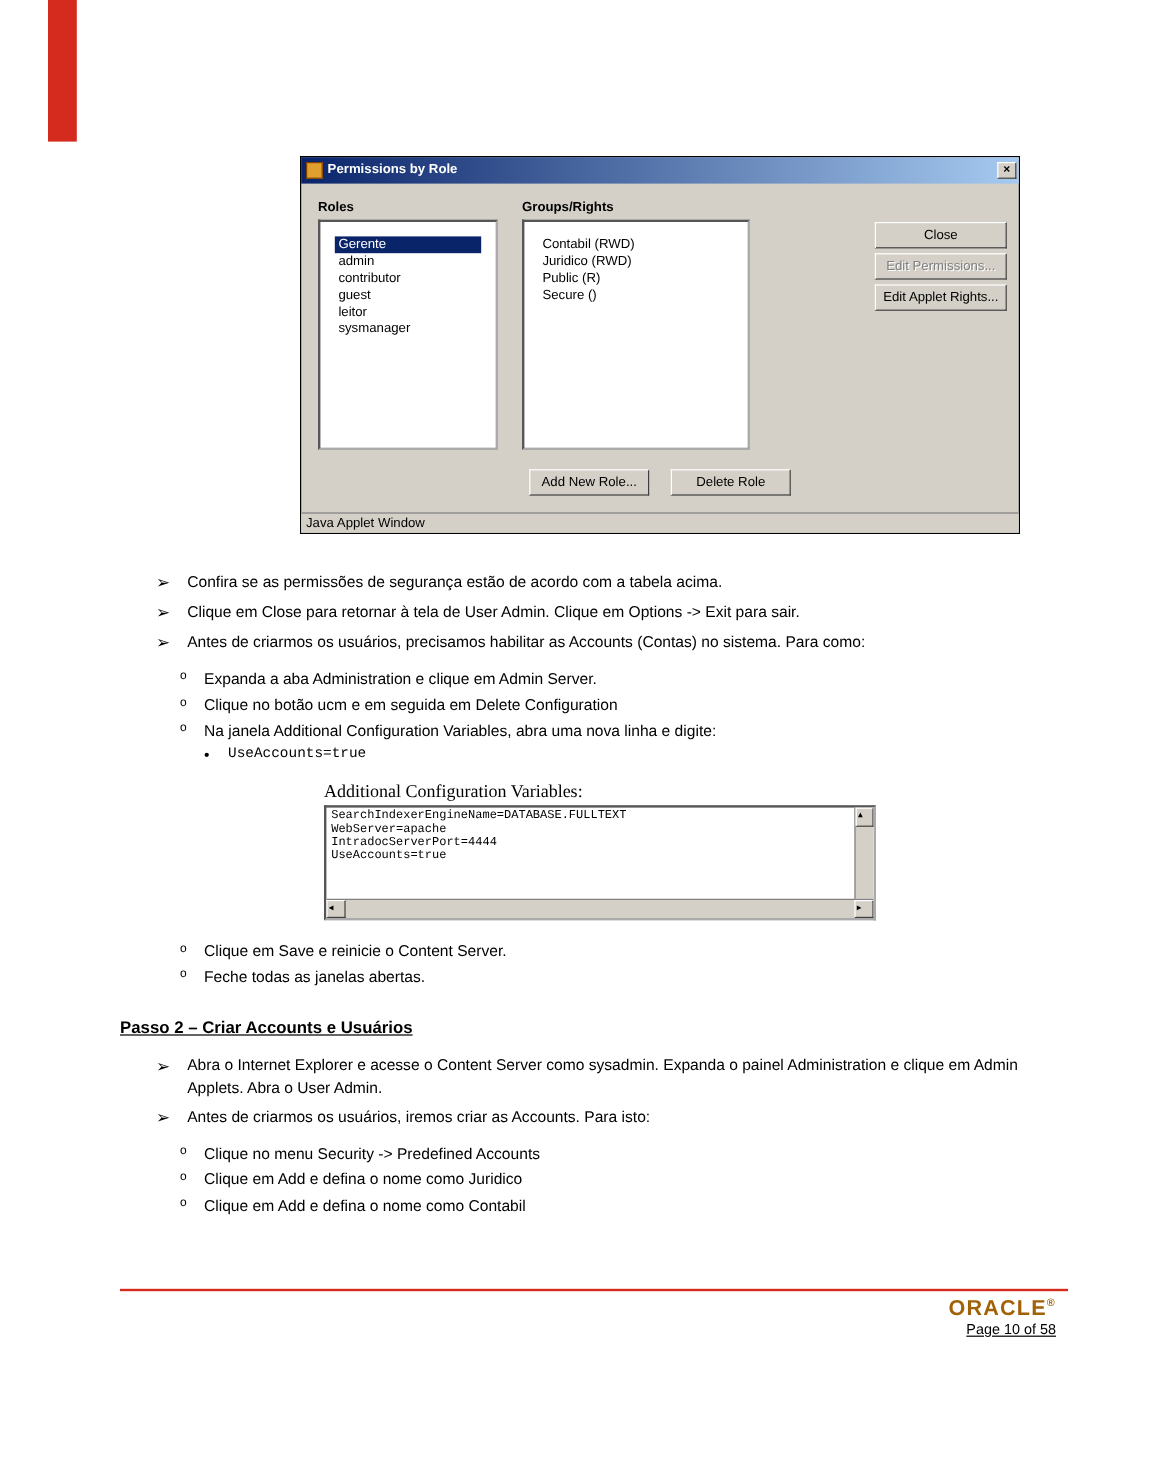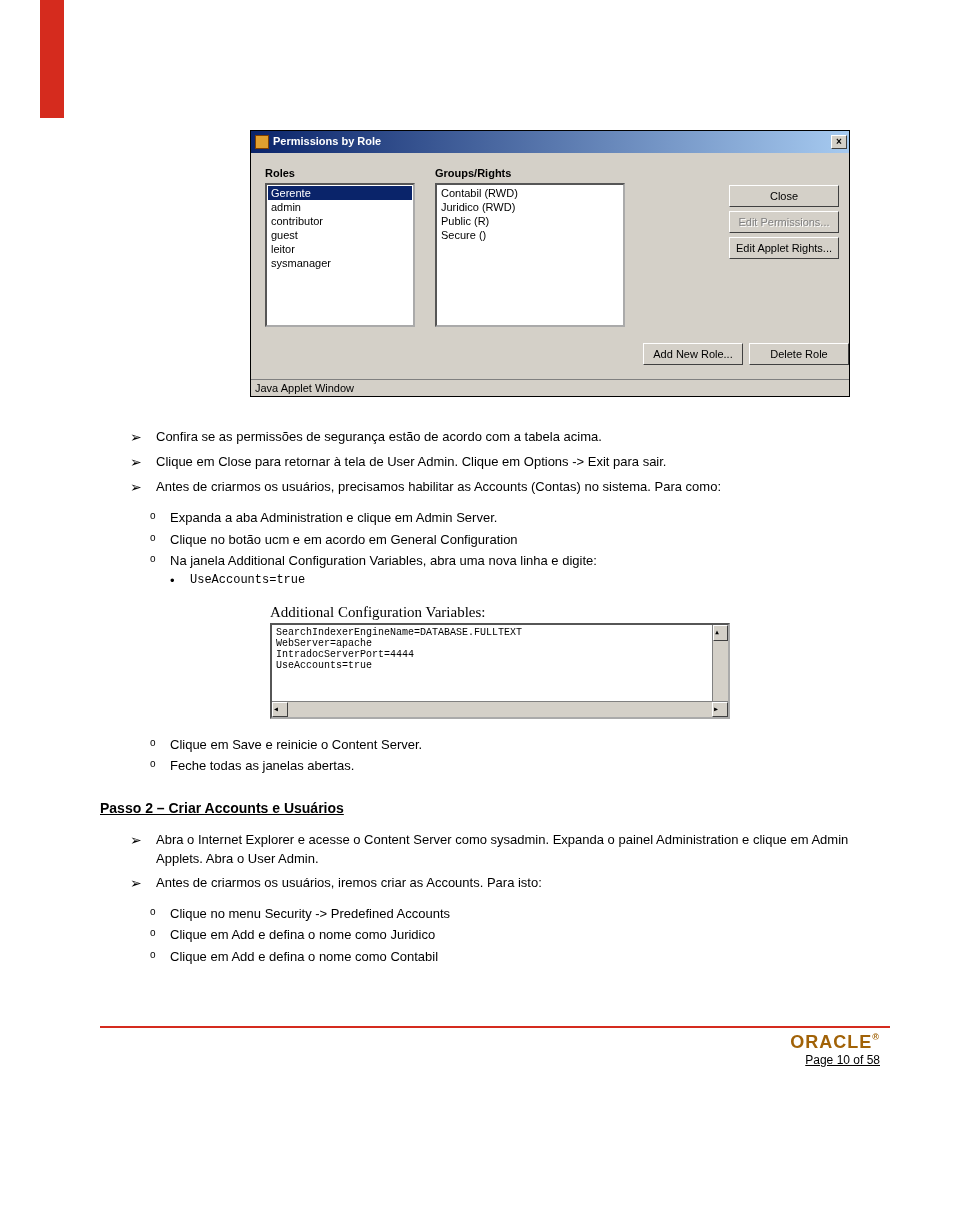--- a/index.html
+++ b/index.html
@@ -62,44 +62,44 @@
     padding: 14px 10px 10px 14px;
     display: flex;
     gap: 10px;
   }
   .col { display: flex; flex-direction: column; }
   .col-label { font-weight: bold; font-size: 11px; margin-bottom: 4px; }
   .listbox {
     background: #fff;
     border: 2px inset #aaa;
     width: 150px;
-    height: 144px;
+    height: 192px;
     font-family: "MS Sans Serif", Arial, sans-serif;
     font-size: 11px;
-    padding: 1px;
+    padding: 12px;
   }
   .listbox .item { padding: 1px 3px; }
   .listbox .item.selected { background: #0a246a; color: #fff; }
   .btn {
     background: #d4d0c8;
     border: 1px solid #fff;
     border-right-color: #404040;
     border-bottom-color: #404040;
     min-width: 110px;
     height: 22px;
     line-height: 20px;
     text-align: center;
     font-size: 11px;
     margin-bottom: 4px;
   }
   .btn.disabled { color: #808080; text-shadow: 1px 1px 0 #fff; }
   .dialog-bottom {
     display: flex;
-    gap: 6px;
-    justify-content: flex-end;
+    gap: 18px;
+    justify-content: center;
     padding: 6px 0 10px;
   }
   .statusbar {
     border-top: 1px solid #808080;
     padding: 2px 4px;
     font-size: 11px;
     background: #d4d0c8;
   }
   
   .bullet-list { margin: 10px 0 10px 30px; }
@@ -246,21 +246,21 @@
         <span>Antes de criarmos os usuários, precisamos habilitar as Accounts (Contas) no sistema. Para como:</span>
       </div>
   </div>
   <div class="sub-list">
     <div class="sub-item">
         <span class="sub-o">o</span>
         <span>Expanda a aba Administration e clique em Admin Server.</span>
       </div>
     <div class="sub-item">
         <span class="sub-o">o</span>
-        <span>Clique no botão ucm e em acordo em General Configuration</span>
+        <span>Clique no botão ucm e em seguida em Delete Configuration</span>
       </div>
     <div class="sub-item">
         <span class="sub-o">o</span>
         <span>Na janela Additional Configuration Variables, abra uma nova linha e digite:</span>
       </div>
   </div>
   <div class="dot-list">
     <div class="dot-item">
         <span class="dot">•</span>
         <span class="mono">UseAccounts=true</span>

